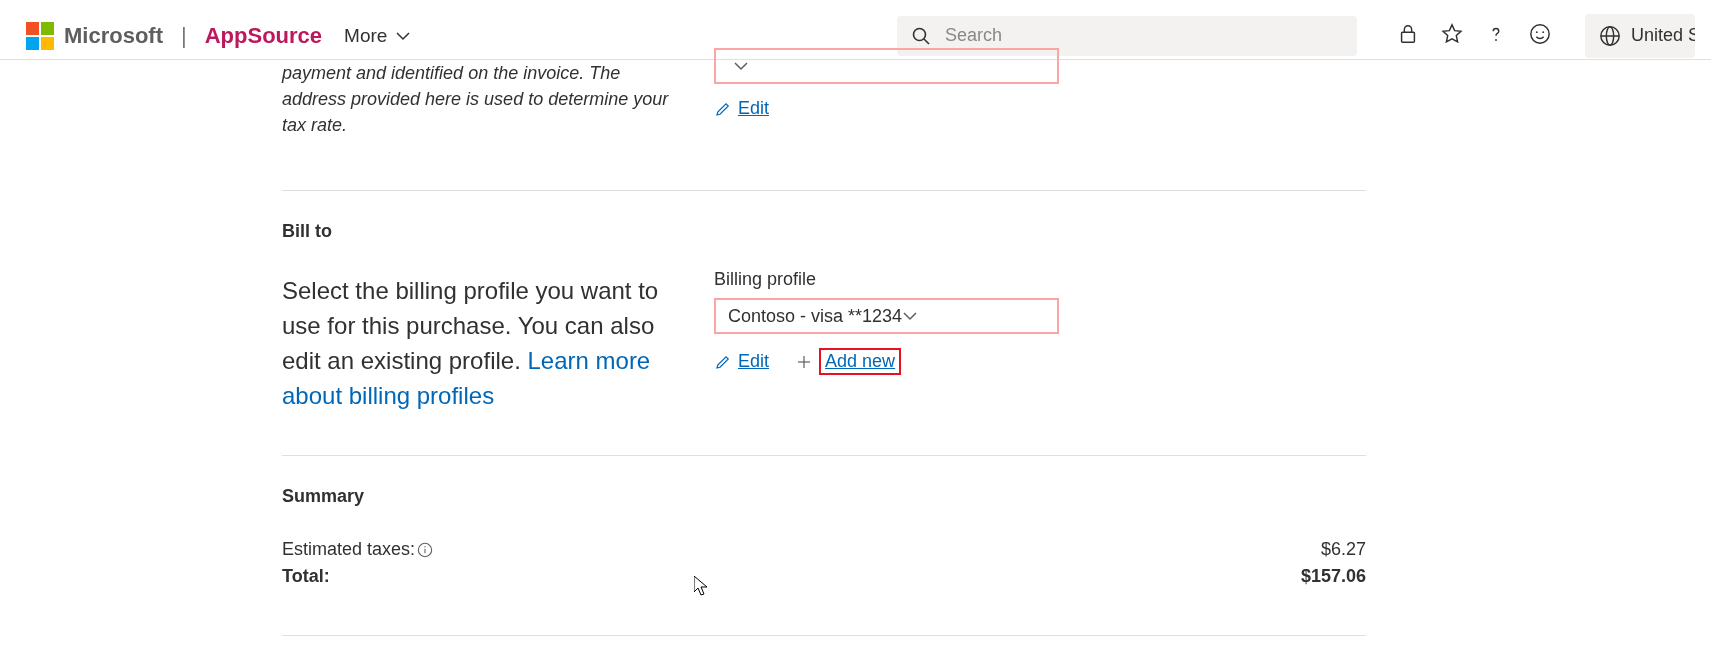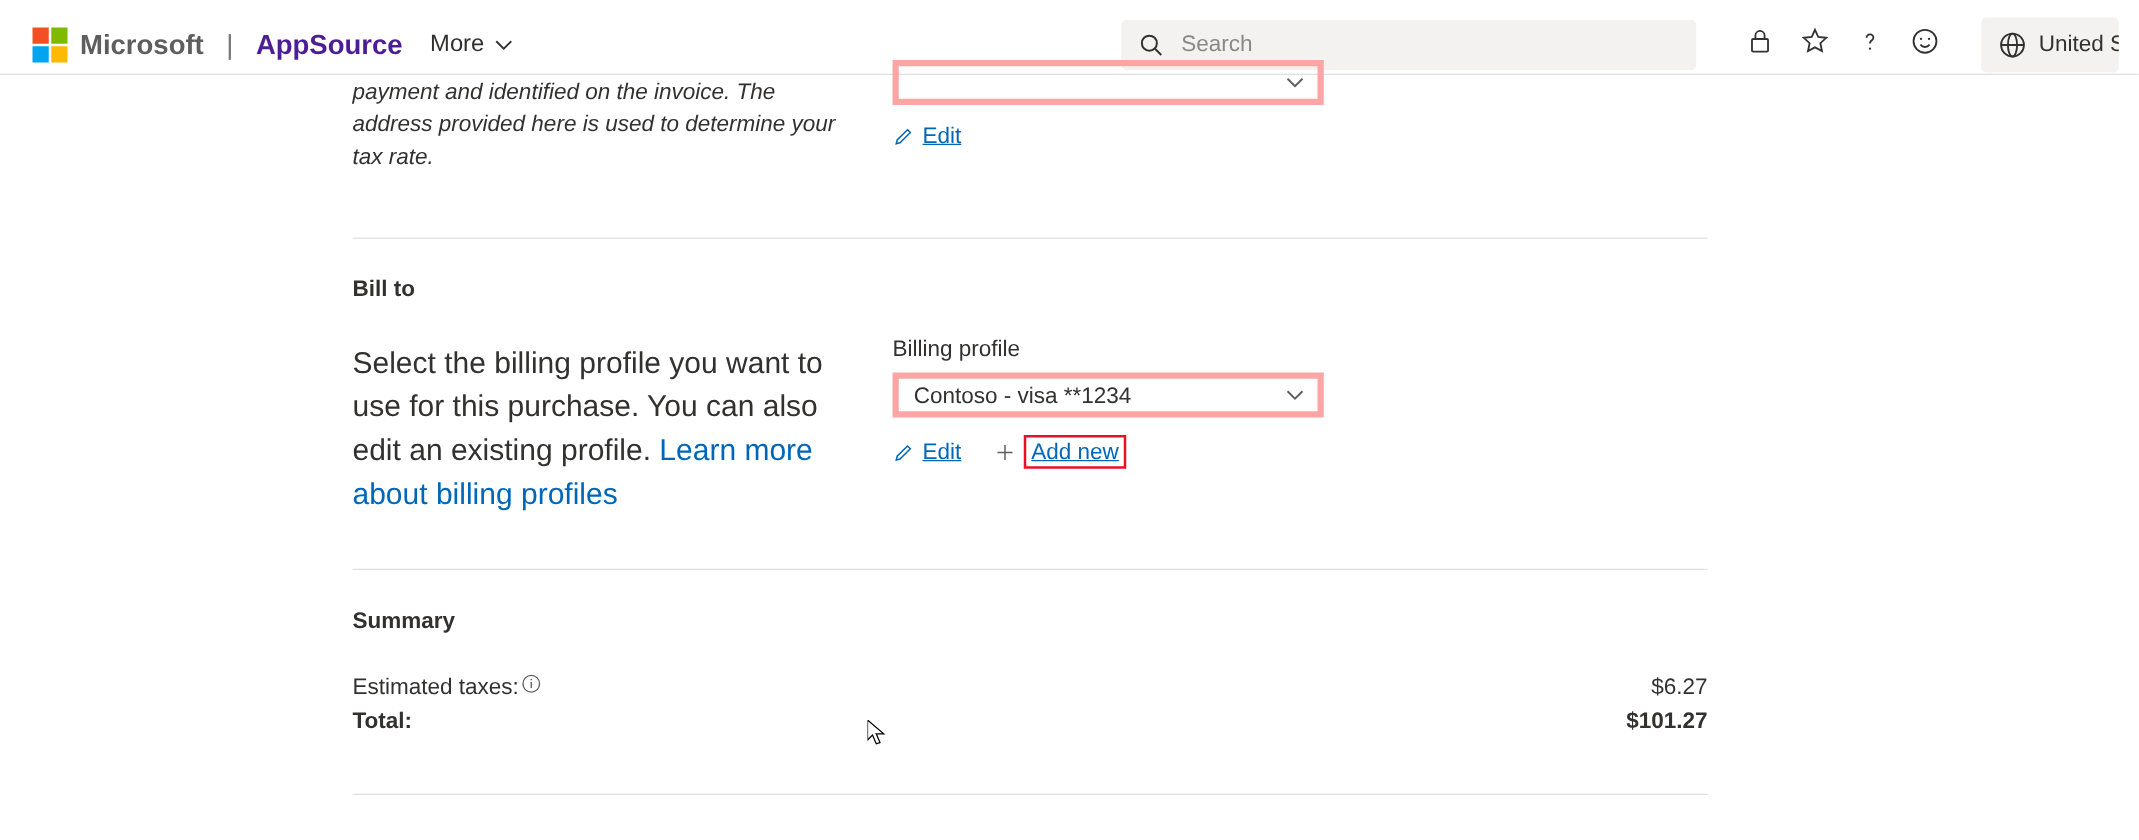--- a/index.html
+++ b/index.html
@@ -7,21 +7,21 @@
   
   
   .header { display: flex; align-items: center; height: 60px; border-bottom: 1px solid #e1dfdd; padding: 12px 16px 0 26px; }
   .ms-logo { display: grid; grid-template-columns: 13px 13px; grid-template-rows: 13px 13px; gap: 2px; margin-right: 10px; }
   .ms-logo div:nth-child(1){background:#f25022;}
   .ms-logo div:nth-child(2){background:#7fba00;}
   .ms-logo div:nth-child(3){background:#00a4ef;}
   .ms-logo div:nth-child(4){background:#ffb900;}
   .ms-text { font-size: 22px; font-weight: 600; color: #5e5e5e; }
   .divider { margin: 0 18px; color: #767676; font-size: 22px; }
-  .appsrc { font-size: 22px; font-weight: 700; color: #4c1d95; }
+  .appsrc { font-size: 22px; font-weight: 700; color: #be185d; }
   .more { margin-left: 22px; font-size: 19px; color: #323130; display:flex; align-items:center; cursor:pointer; }
   .more svg { margin-left: 8px; }
   .search-wrap { margin-left: auto; margin-right: 40px; }
   .search-box { display:flex; align-items:center; width: 460px; height: 40px; background:#f3f2f1; border-radius: 4px; padding: 0 14px; }
   .search-box svg { flex-shrink:0; }
   .search-box input { border:none; background:transparent; outline:none; font-size:18px; color:#737373; margin-left:14px; width:100%; }
   .search-box input::placeholder { color:#8a8886; }
   .hdr-icons { display:flex; align-items:center; gap: 22px; }
   .hdr-icon { cursor:pointer; color:#323130; }
   .region-pill { display:flex; align-items:center; background:#f3f2f1; height:44px; padding:0 14px; border-radius:4px; margin-left:12px; font-size:18px; cursor:pointer; overflow:hidden; max-width:110px; white-space:nowrap; }
@@ -30,29 +30,29 @@
   
   .main { width: 1084px; margin-left: 282px; }
   .section { padding: 0 0 42px 0; border-bottom:1px solid #e1dfdd; margin-bottom:30px; }
   .row { display:flex; }
   .left-col { width: 432px; padding-right: 40px; }
   .right-col { flex:1; }
   .sect-title { font-size:18px; font-weight:600; margin-bottom:32px; }
   .desc { font-size:24px; line-height:1.45; color:#323130; }
   .link { color:#0067b8; text-decoration:none; cursor:pointer; }
   .field-label { font-size:18px; margin-bottom:8px;margin-top:48px; }
-  .select { display:flex; align-items:center; justify-content:space-between; width:345px; height:36px; border:5px solid #fca5a5; padding:0 10px 0 12px; font-size:18px; cursor:pointer; }
+  .select { display:flex; align-items:center; width:345px; height:36px; border:2px solid #fca5a5; padding:0 10px 0 12px; font-size:18px; cursor:pointer; }
   .actions { display:flex; align-items:center; gap:26px; margin-top:14px; }
   .icon-link { display:flex; align-items:center; cursor:pointer; }
   .icon-link .u { color:#0067b8; text-decoration:underline; font-size:18px; margin-left:6px; }
   .highlight { border:2px solid #e81123; padding:1px 4px; }
   
   
   .sum-line { display:flex; justify-content:space-between; font-size:18px; margin-bottom:6px; }
-  .sum-label { display:flex; align-items:flex-start; gap:2px; }
+  .sum-label { display:flex; align-items:center; gap:2px; }
   .bold { font-weight:600; }
   
   
   .intro-frag { font-size:18px; line-height:1.45; margin-bottom:10px;font-style:italic; }
   .chev { width:16px; height:16px; }
   
   .cursor-arrow { position:absolute; left:694px; top:576px; pointer-events:none; }
 </style>
 </head>
 <body>
@@ -188,21 +188,21 @@
         <svg width="16" height="16" viewBox="0 0 24 24" fill="none" stroke="#605e5c" stroke-width="1.6">
             <circle cx="12" cy="12" r="10"></circle>
             <line x1="12" y1="10" x2="12" y2="17"></line>
             <circle cx="12" cy="7" r="1" fill="#605e5c" stroke="none"></circle>
           </svg>
       </div>
       <span>$6.27</span>
     </div>
     <div class="sum-line bold">
       <span>Total:</span>
-      <span>$101.27</span>
+      <span>$157.06</span>
     </div>
   </div>
 
 </div>
 
 <svg class="cursor-arrow" width="16" height="20" viewBox="0 0 16 20">
     <path d="M0 0l0 16 4-4 3 7 3-1-3-7 6 0z" fill="#fff" stroke="#000" stroke-width="1"></path>
   </svg>
 
 </body></html>

